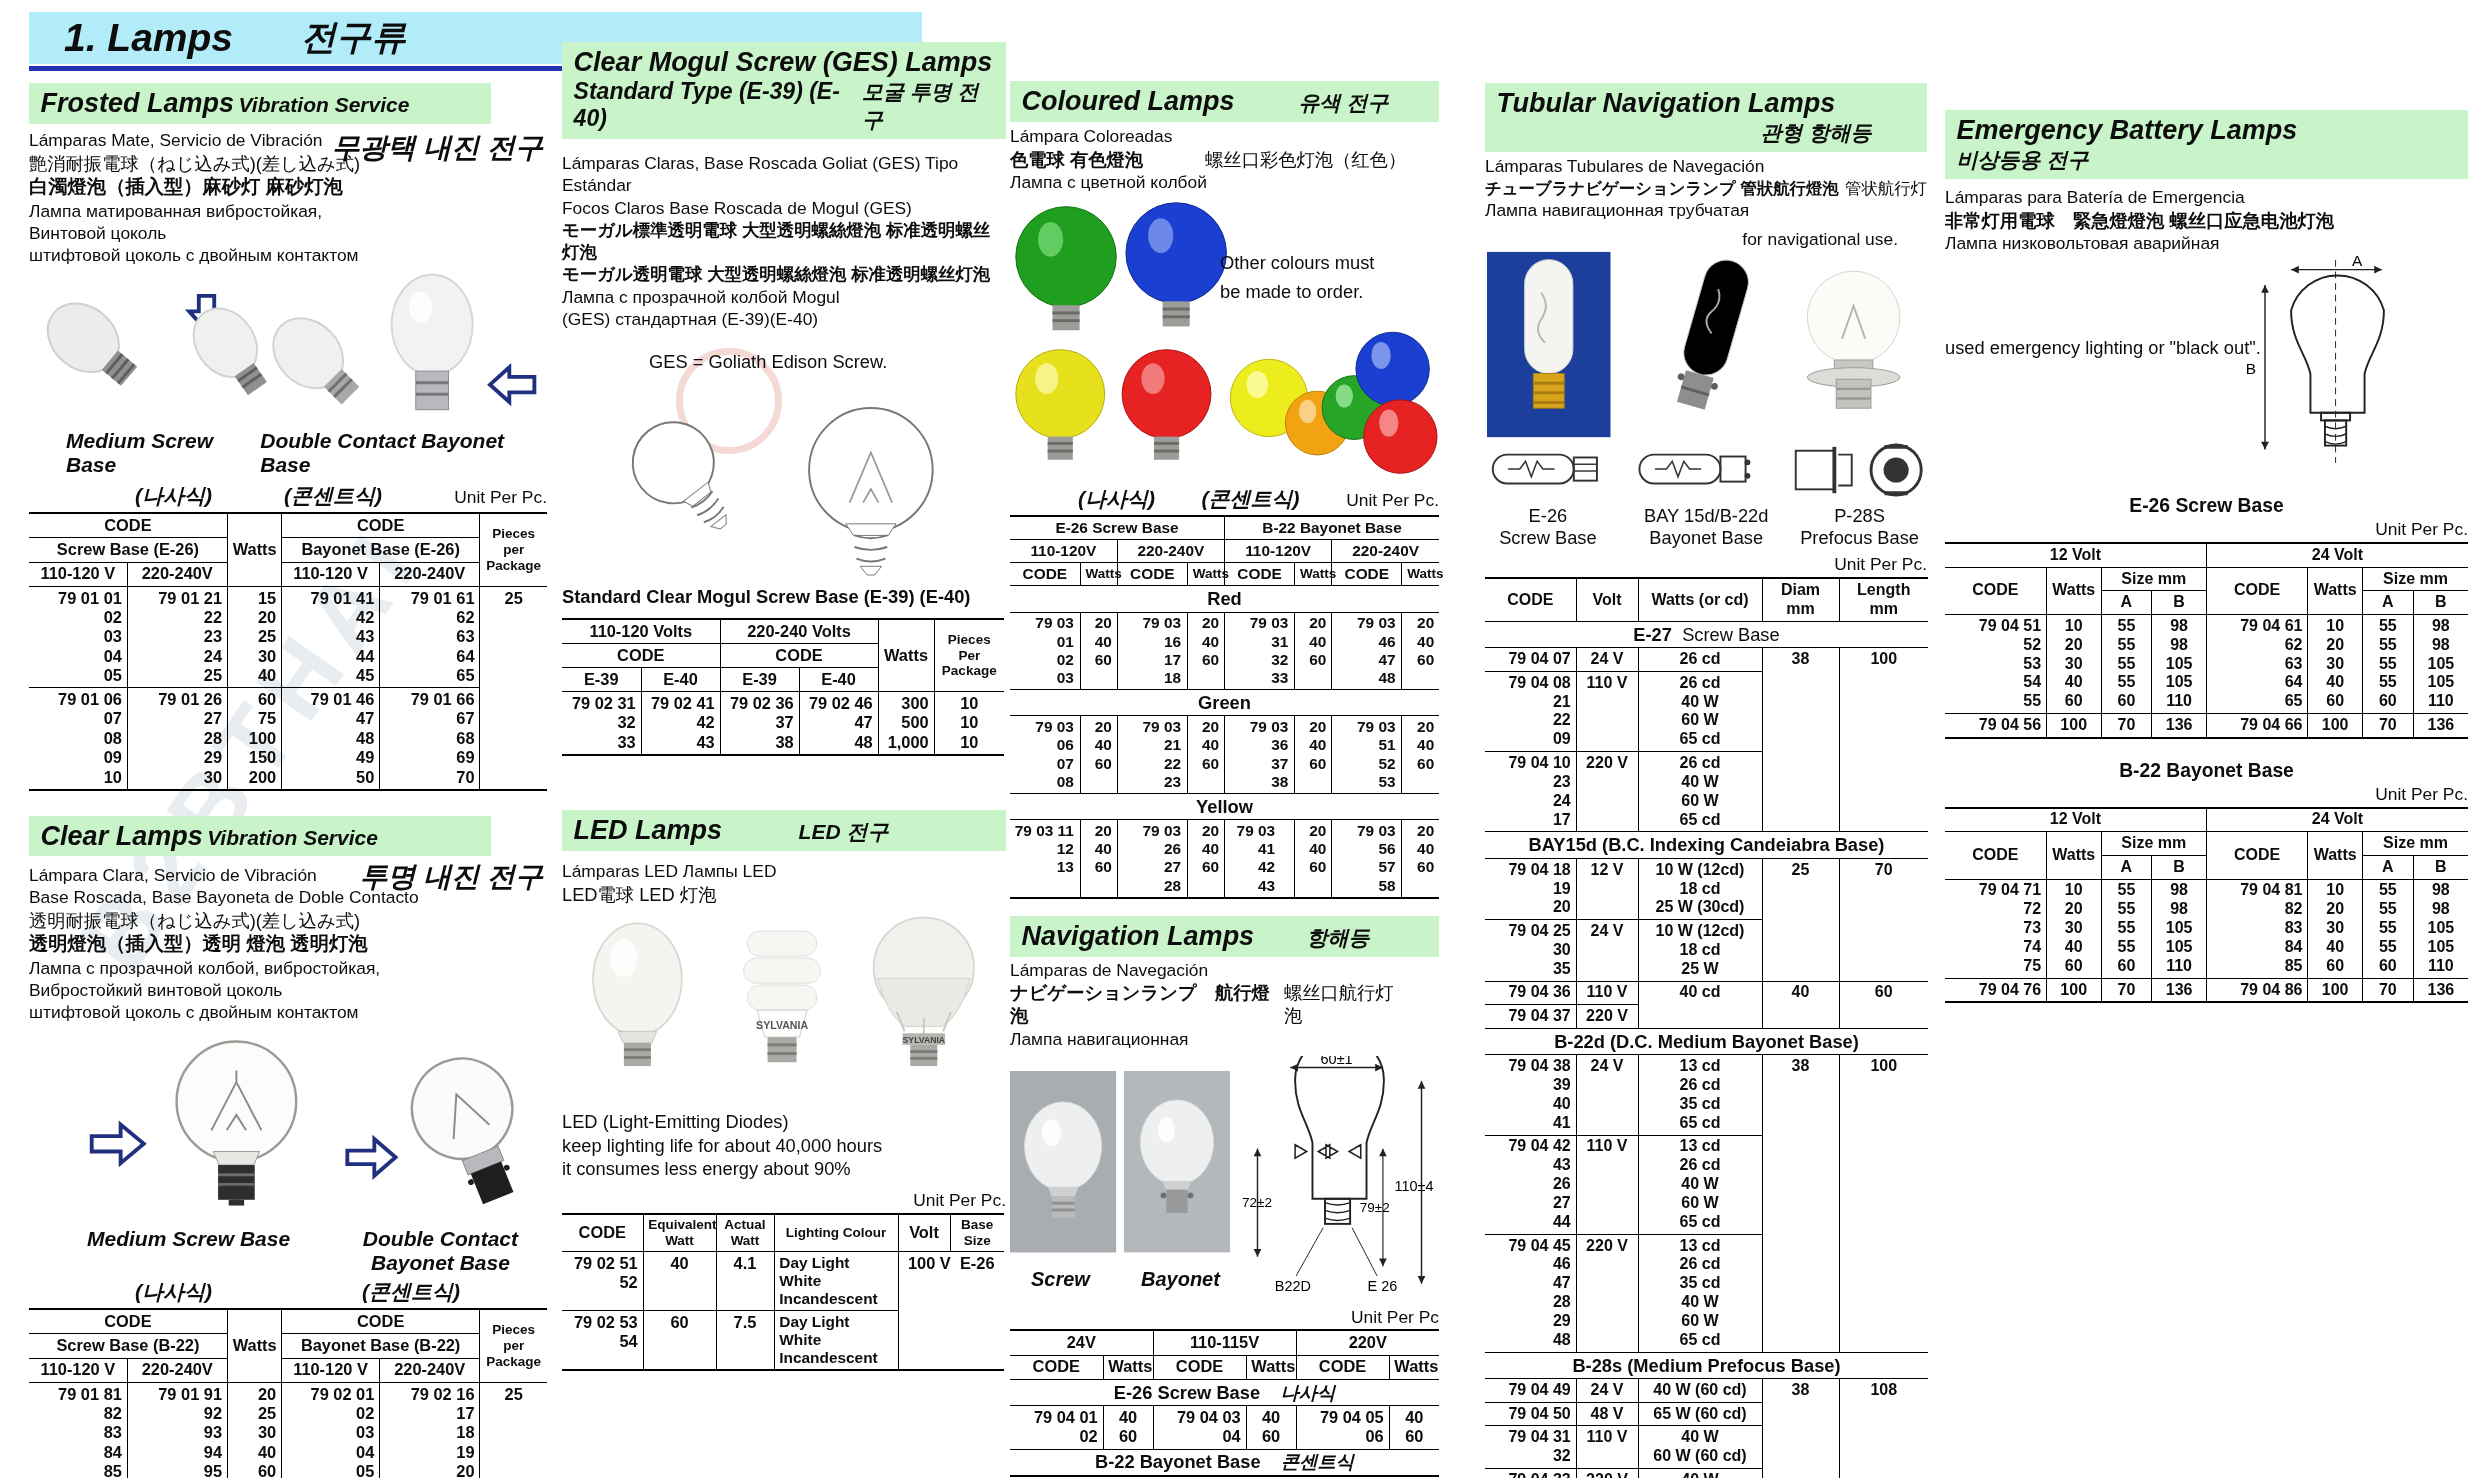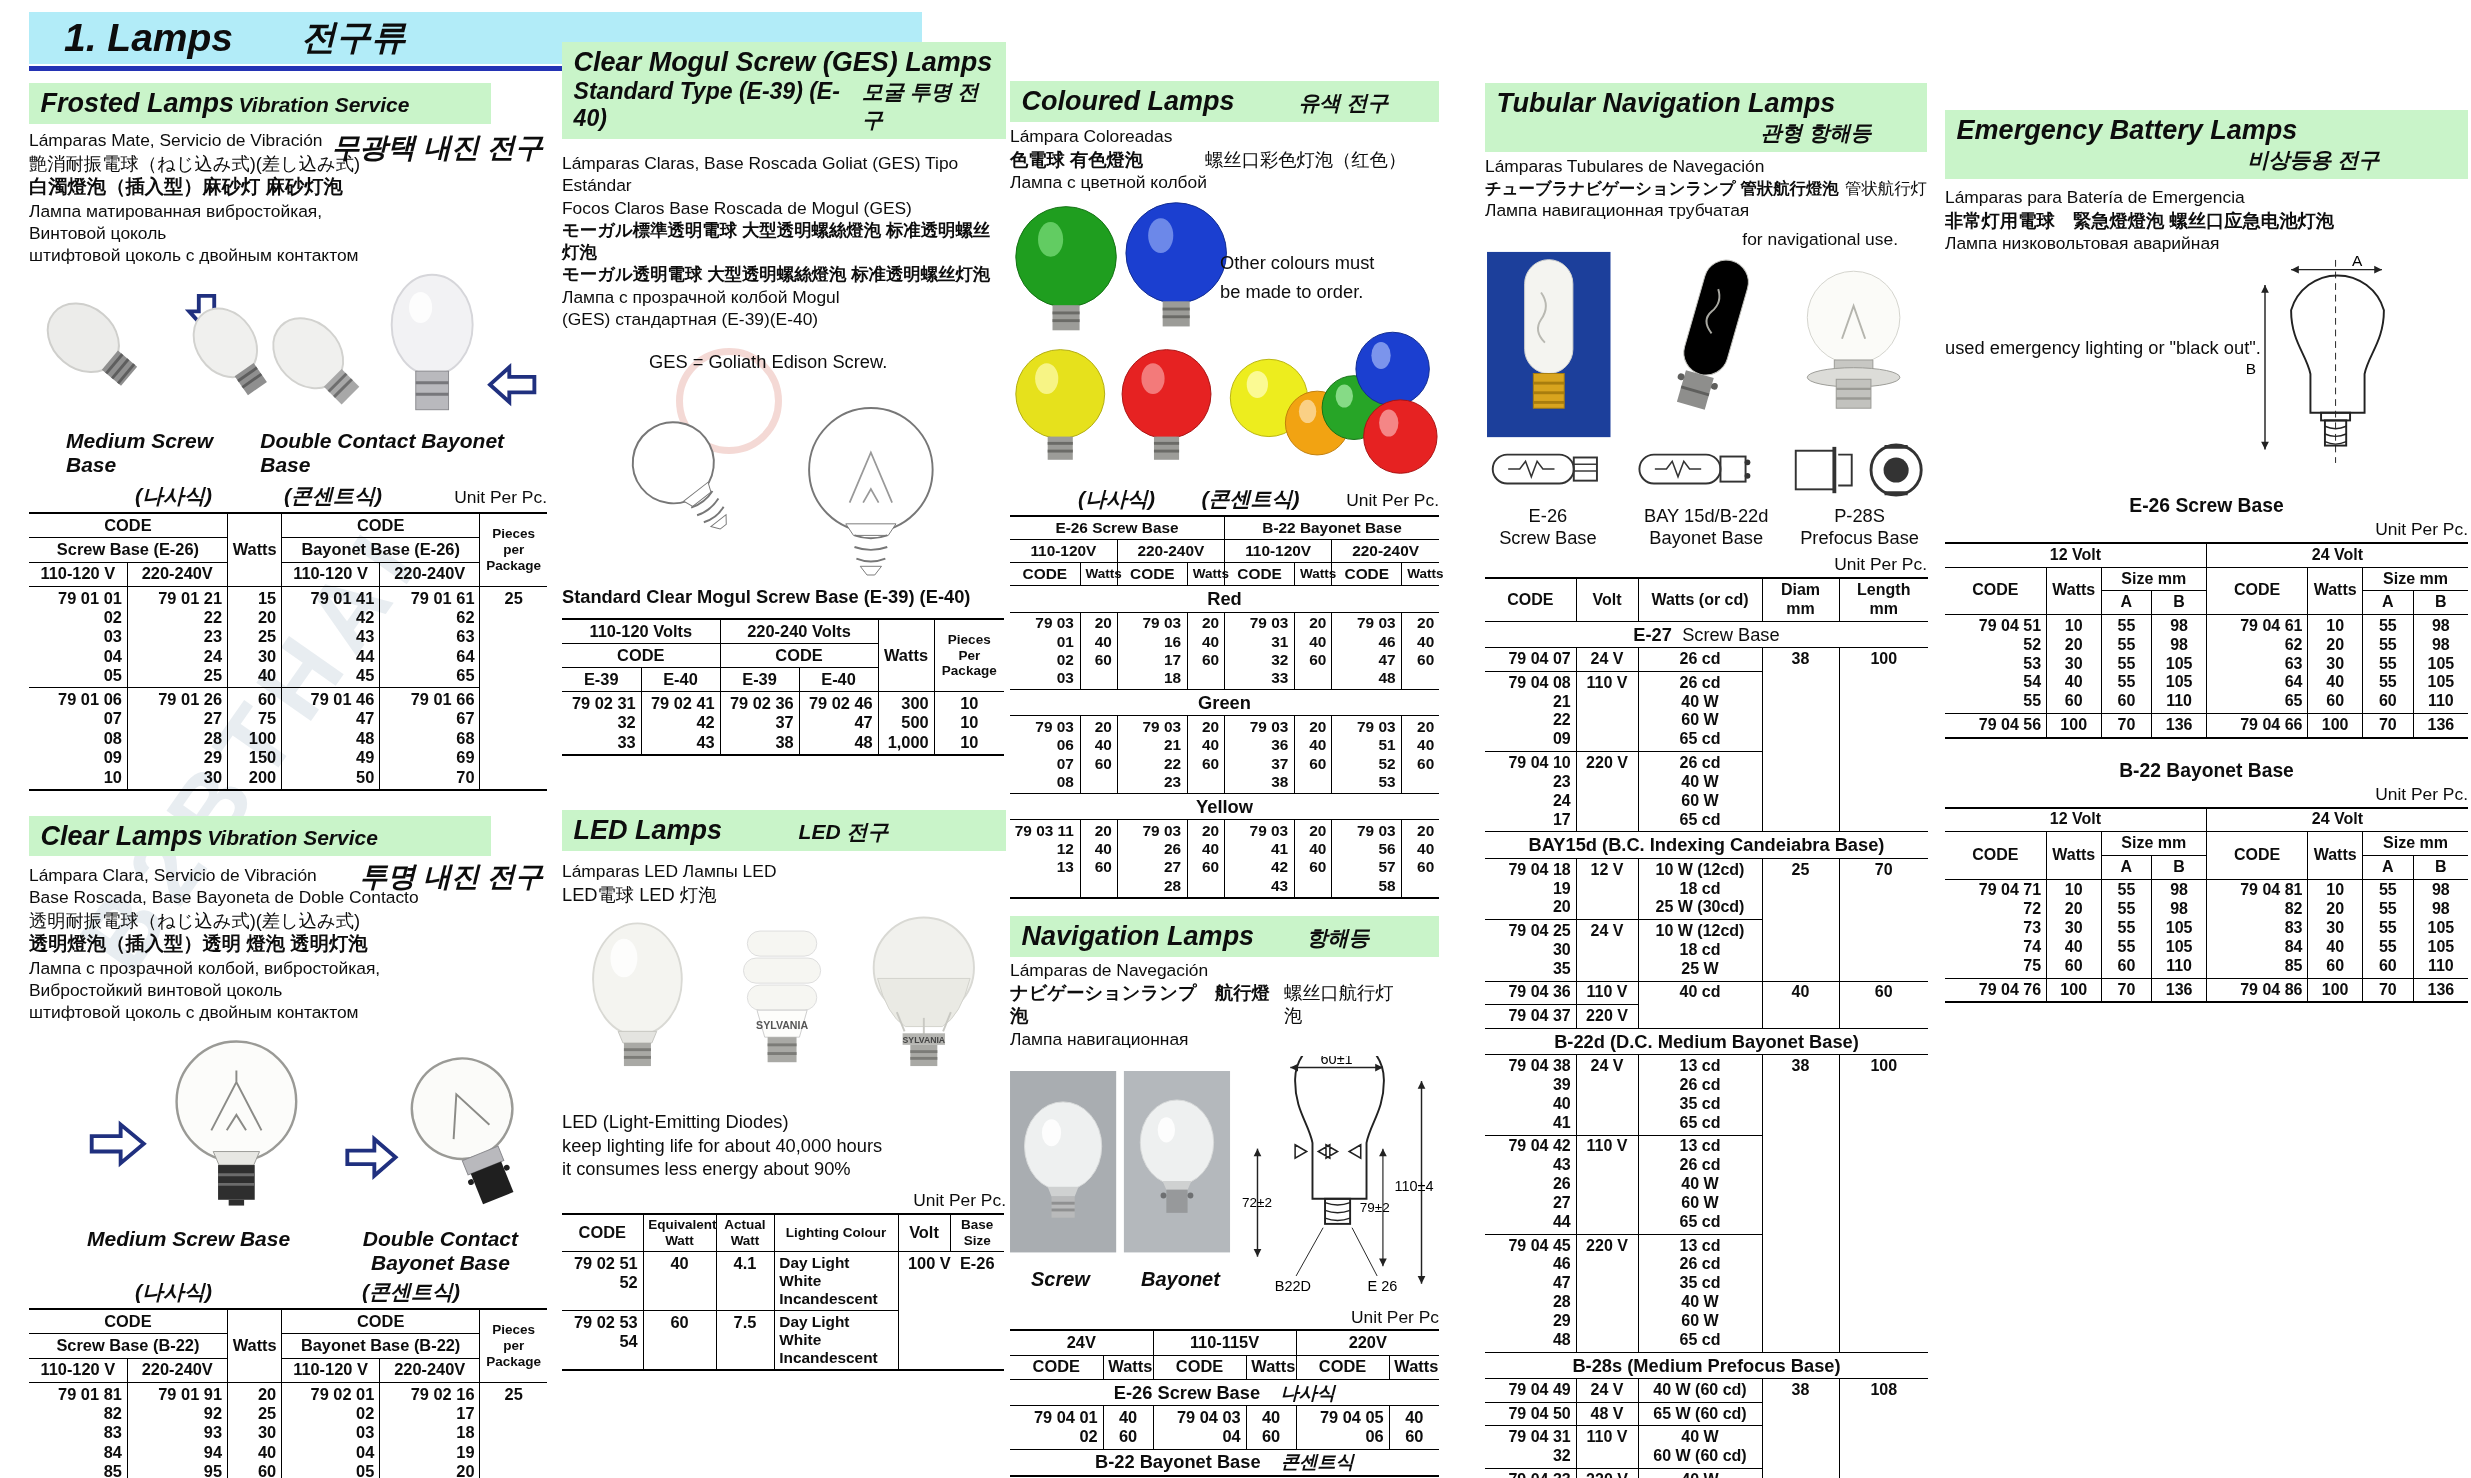--- a/index.html
+++ b/index.html
@@ -632,21 +632,21 @@
 13</td>
       <td class="nums" data-bind-lines="coloured.colors.2.w1">20
 40
 60</td>
       <td class="codes" style="padding-right:5.8px" data-bind-lines="coloured.colors.2.c2">79 03 26
 27
 28</td>
       <td class="nums" data-bind-lines="coloured.colors.2.w2">20
 40
 60</td>
-      <td class="codes" style="padding-right:6px" data-bind-lines="coloured.colors.2.c3">79 03 41
+      <td class="codes" style="padding-right:19px" data-bind-lines="coloured.colors.2.c3">79 03 41
 42
 43</td>
       <td class="nums" data-bind-lines="coloured.colors.2.w3">20
 40
 60</td>
       <td class="codes" style="padding-right:5.8px" data-bind-lines="coloured.colors.2.c4">79 03 56
 57
 58</td>
       <td class="nums" data-bind-lines="coloured.colors.2.w4">20
 40
@@ -998,21 +998,21 @@
       <td class="cnum" data-bind-lines="tubular.b28s.w4">40 W
 65 W (60 cd)</td>
     </tr>
   </tbody>
     </table>
 </div>
 
 <div class="col" id="col5">
   <div class="sec-head" style="margin-top:110px">
     <div class="sh-title" data-bind="emergency.title">Emergency Battery Lamps</div>
-    <div class="sh-ko" style="text-align:right;margin-right:77px" data-bind="emergency.title_ko">비상등용 전구</div>
+    <div class="sh-ko" style="margin-right:77px" data-bind="emergency.title_ko">비상등용 전구</div>
   </div>
   <div class="desc" style="margin-top:7.7px">
     <div data-bind="emergency.desc_es">Lámparas para Batería de Emergencia</div>
     <div class="cjkb" style="font-size:18.3px" data-bind="emergency.desc_ja">非常灯用電球　緊急燈燈泡 螺丝口应急电池灯泡</div>
     <div data-bind="emergency.desc_ru">Лампа низковольтовая аварийная</div>
   </div>
   <div style="position:relative;height:241px">
     <div style="position:absolute;left:0;top:83px;font-size:18.3px" data-bind="emergency.note">used emergency lighting  or "black out".</div>
     <svg width="203" height="238" viewBox="0 0 210 246" style="position:absolute;right:29px;top:1.9px">
       <path d="M68,62 a50,50 0 0 1 96,0 c0,32 -16,46 -20,66 l0,40 h-56 l0,-40 c-4,-20 -20,-34 -20,-66 z" transform="translate(-11,-6)" fill="none" stroke="#222" stroke-width="2"></path>

